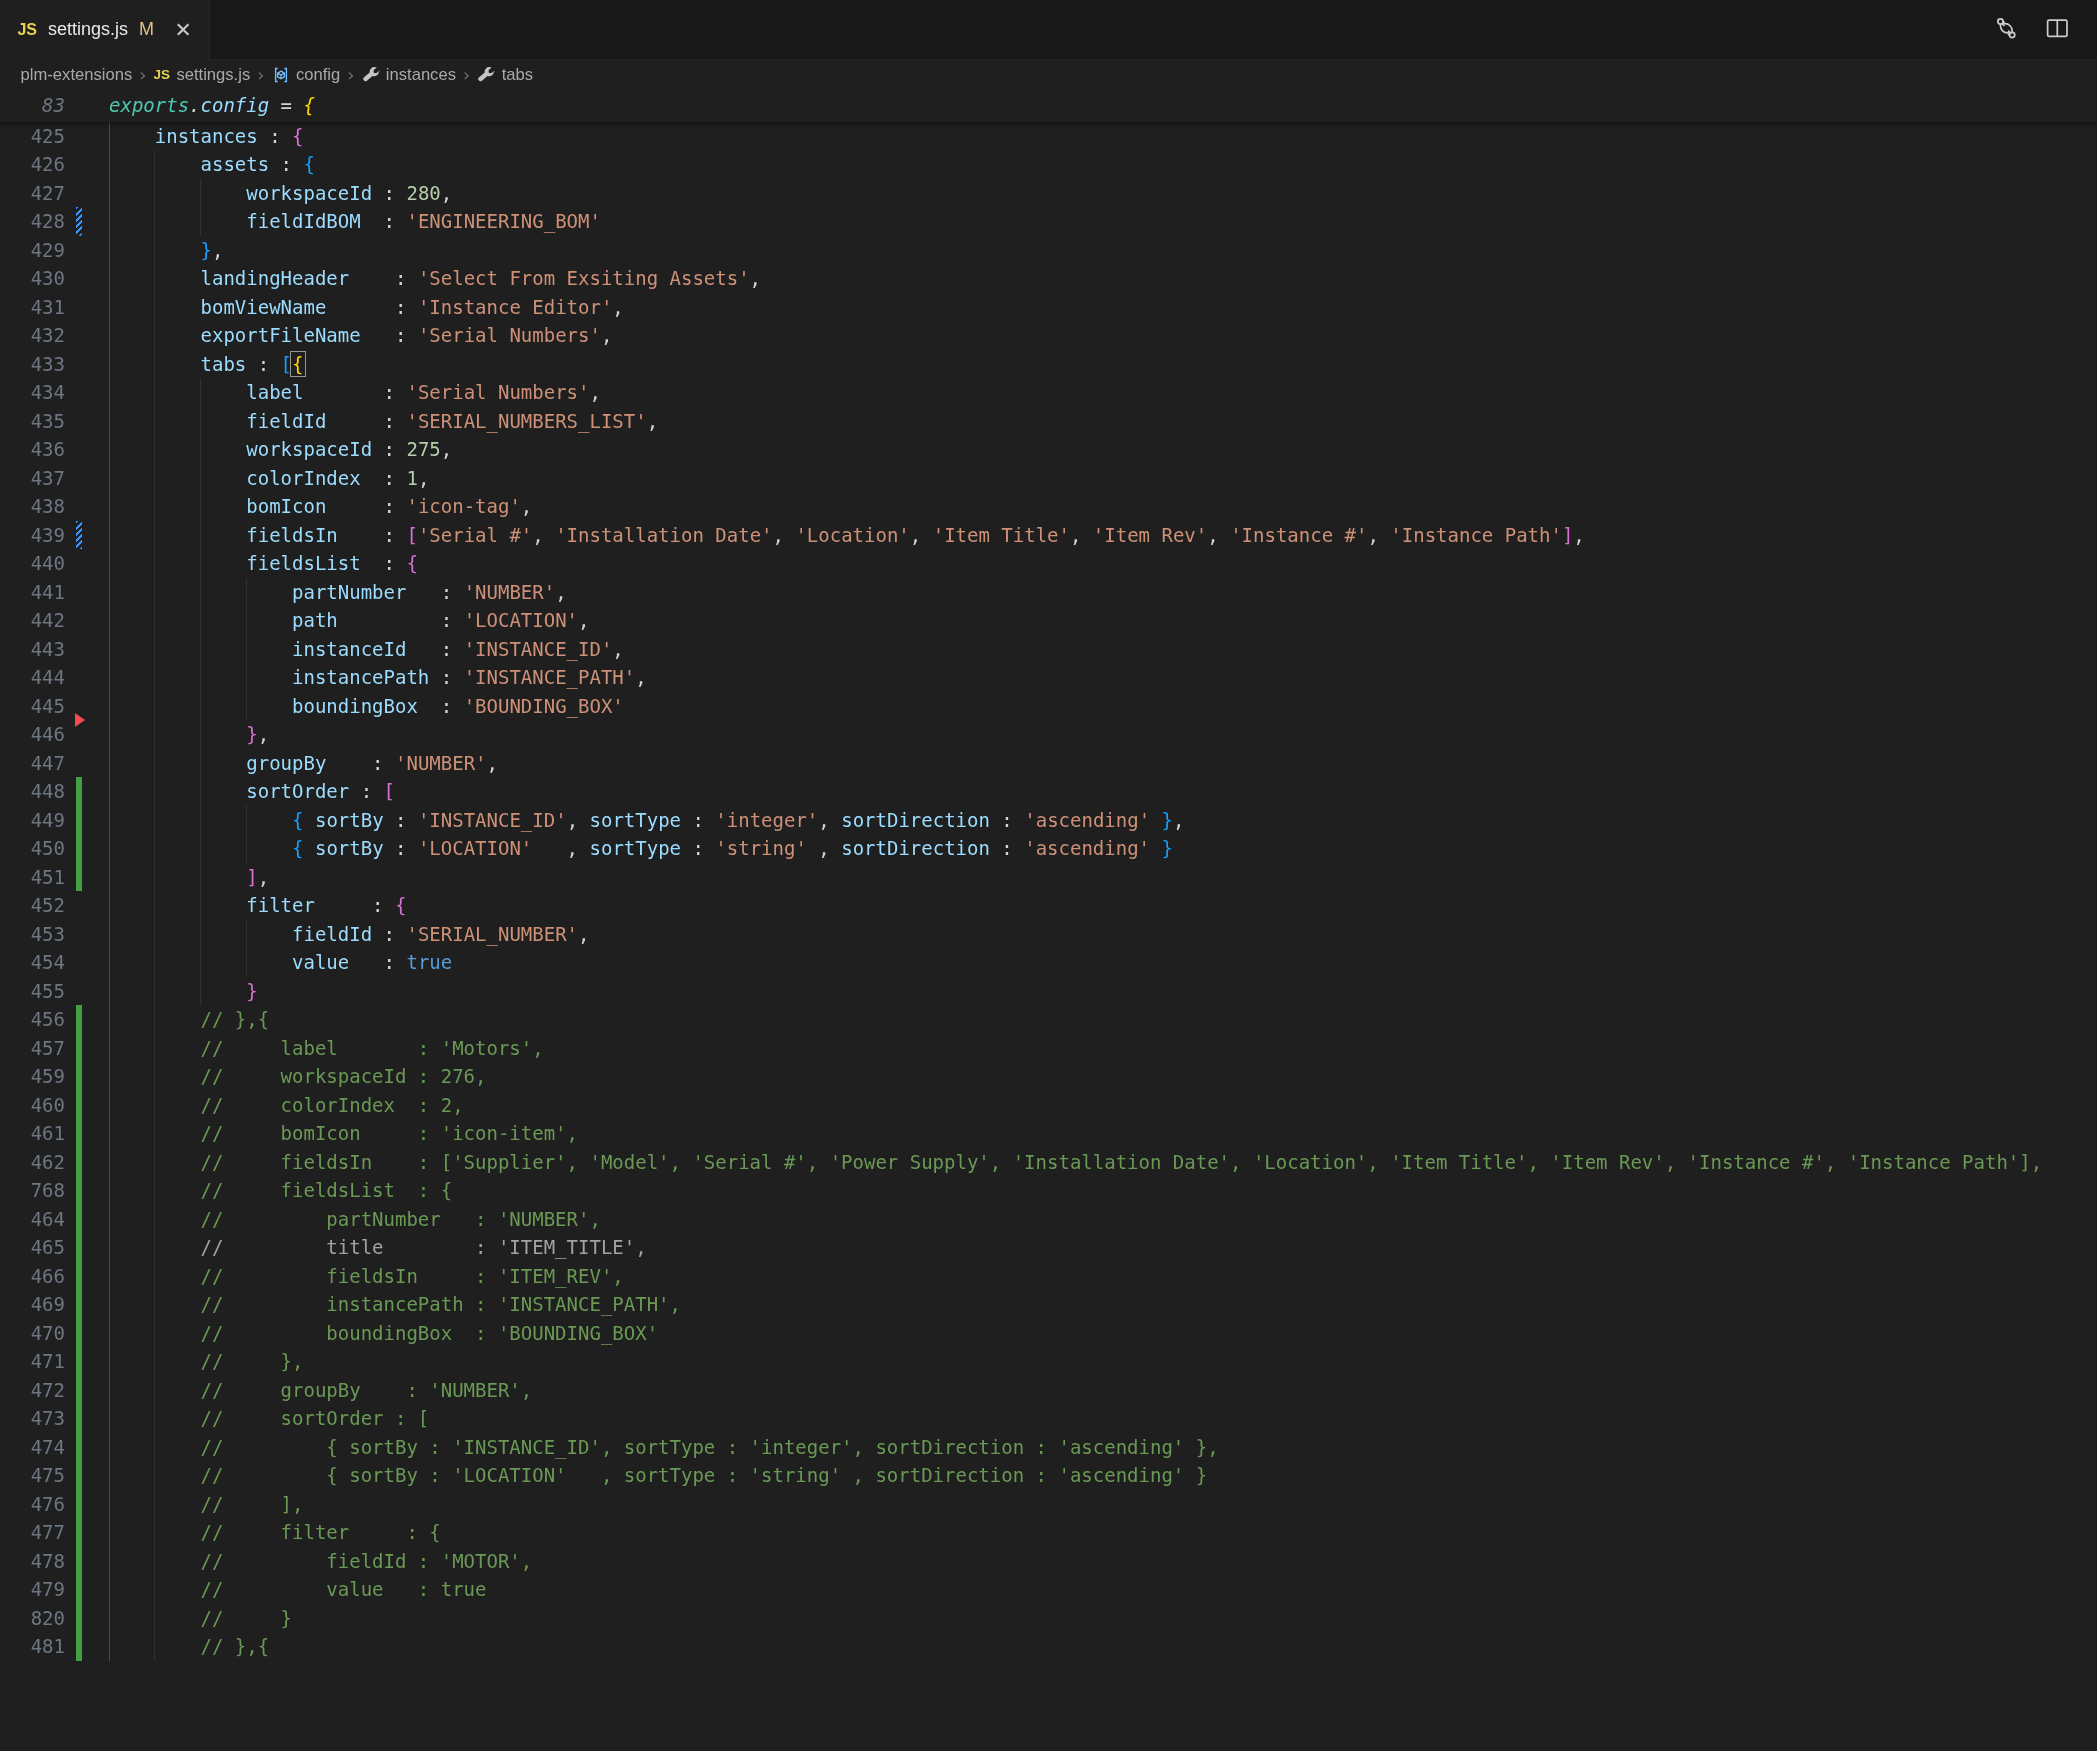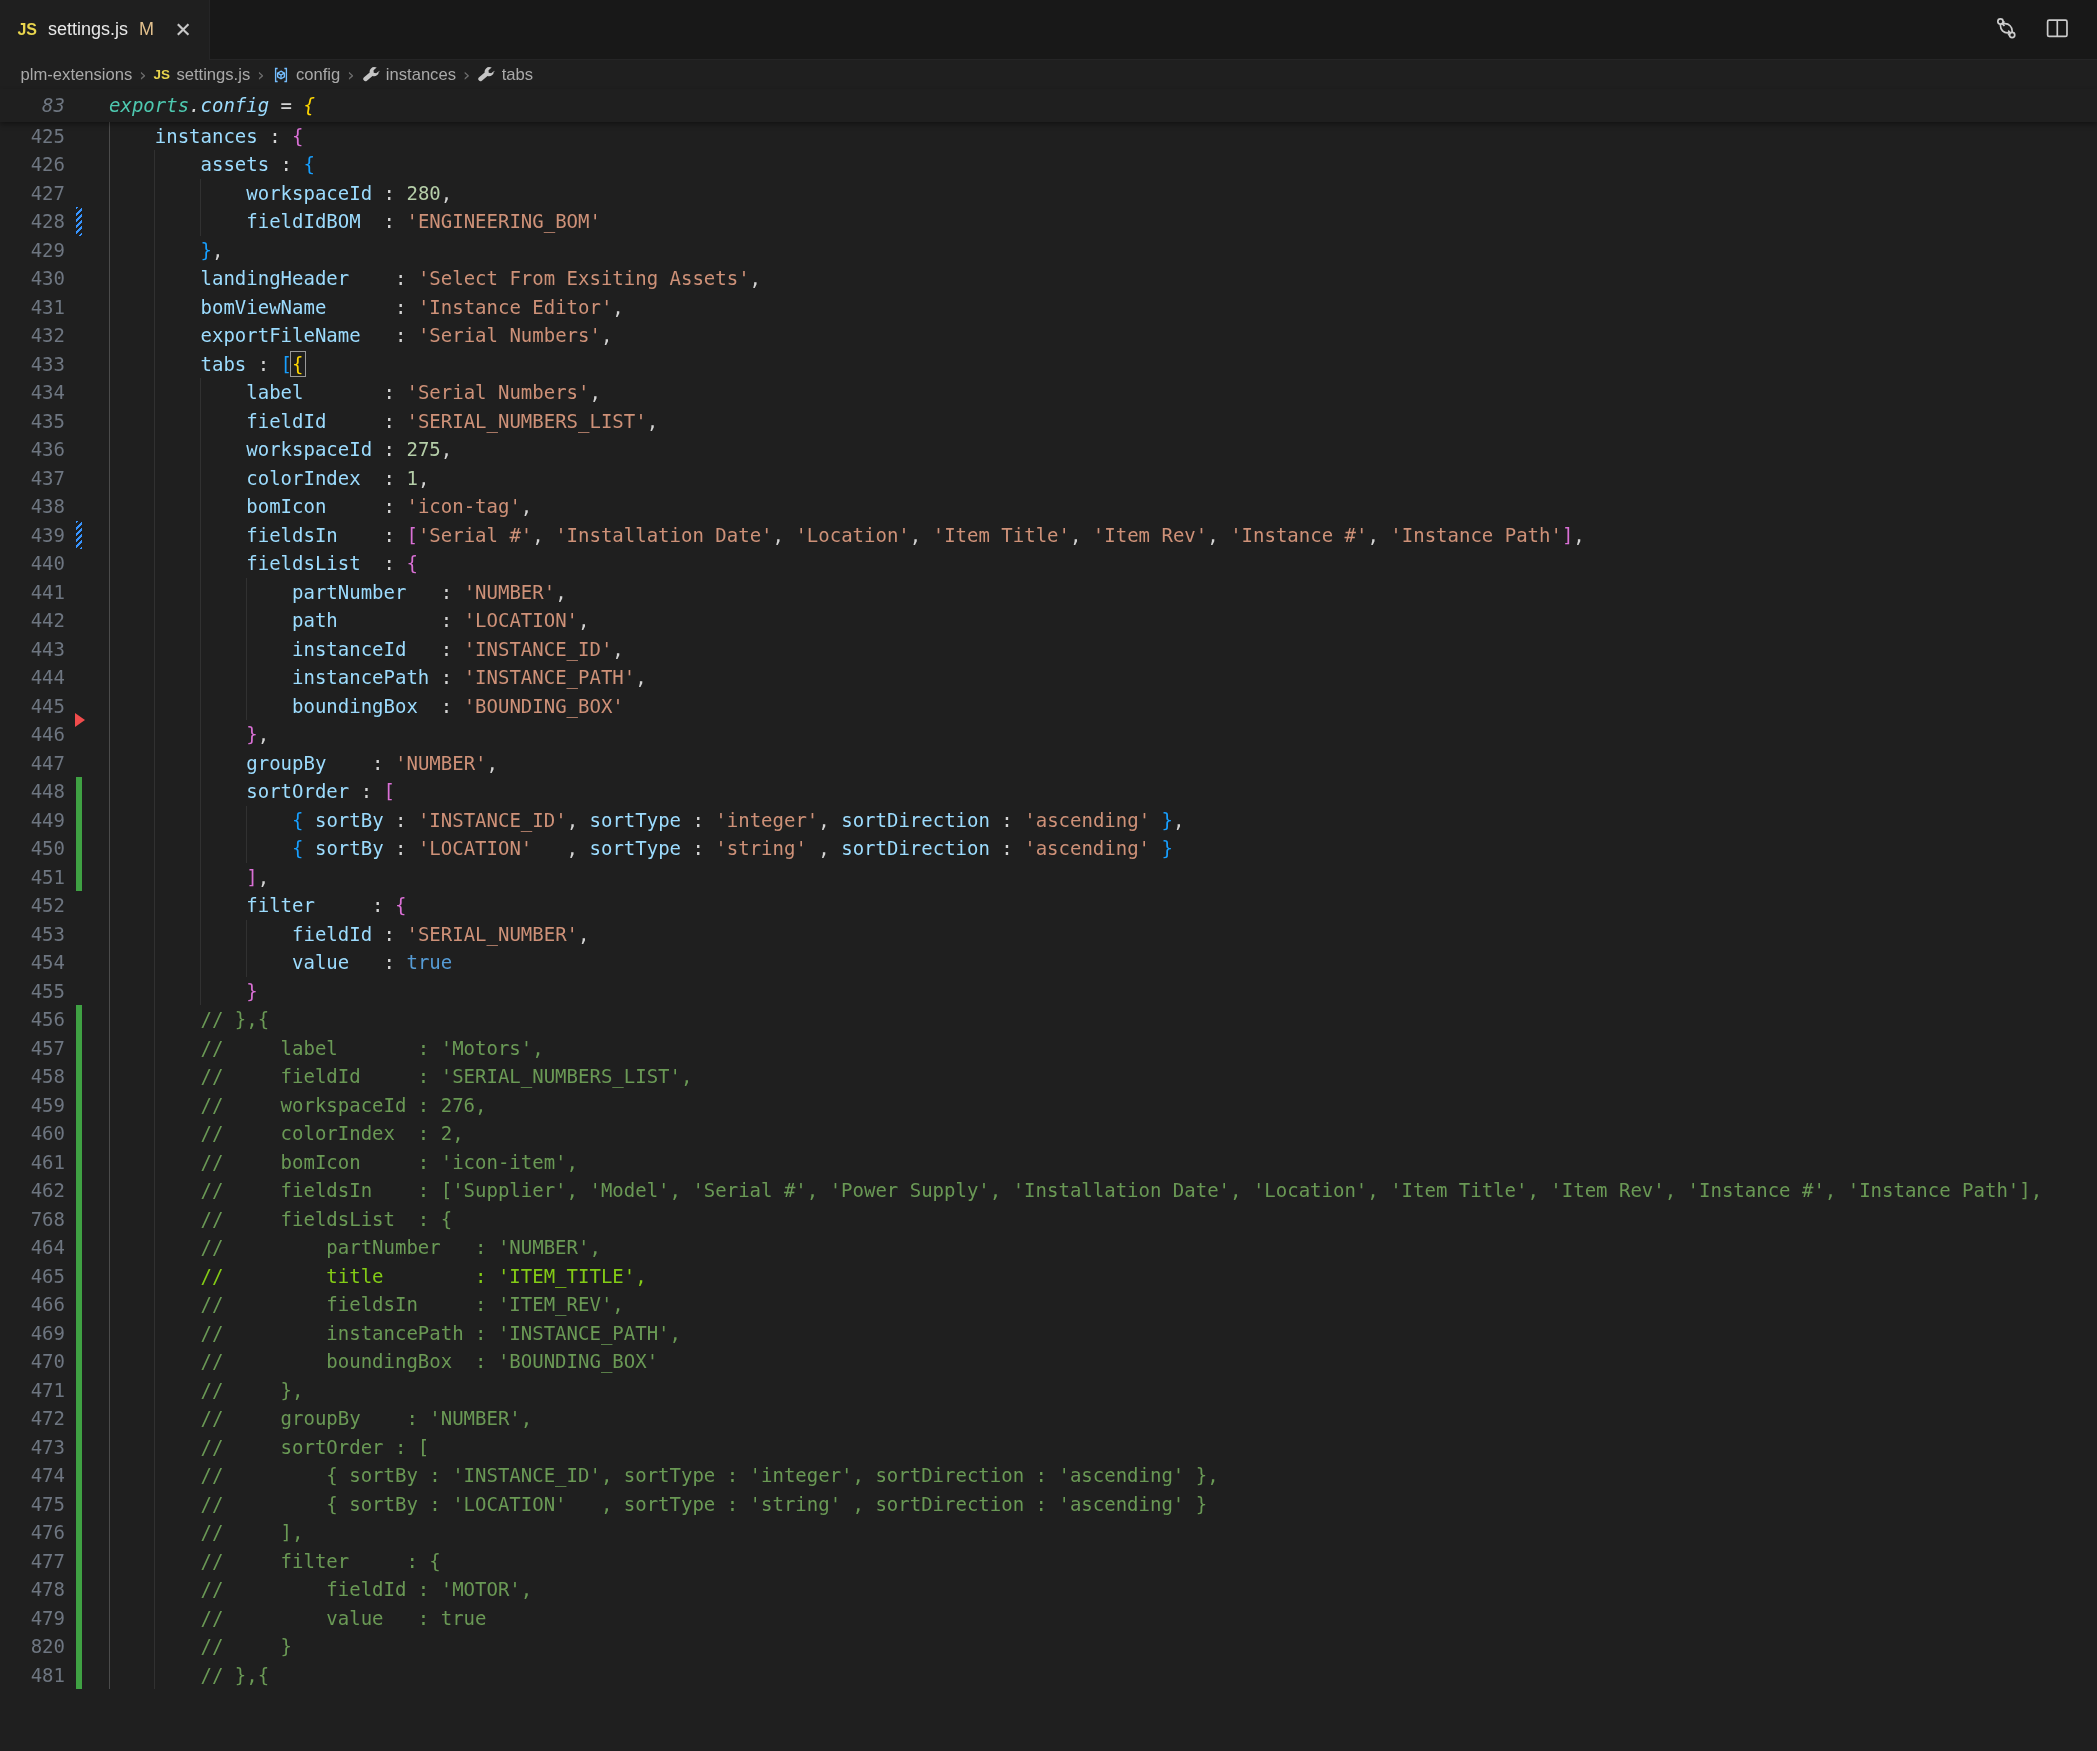--- a/index.html
+++ b/index.html
@@ -134,28 +134,27 @@
     <div class="cl"><i class="guide g0" style="left: 109px;"></i><i class="guide" style="left: 154px;"></i><i class="guide" style="left: 200px;"></i><span class="ln">448</span><span class="deco" style="background: rgb(63, 161, 67);"></span><span class="code"><span style="color: rgb(212, 212, 212);">            </span><span style="color: rgb(156, 220, 254);">sortOrder</span><span style="color: rgb(212, 212, 212);"> : </span><span style="color: rgb(218, 112, 214);">[</span></span></div>
     <div class="cl"><i class="guide g0" style="left: 109px;"></i><i class="guide" style="left: 154px;"></i><i class="guide" style="left: 200px;"></i><i class="guide" style="left: 246px;"></i><span class="ln">449</span><span class="deco" style="background: rgb(63, 161, 67);"></span><span class="code"><span style="color: rgb(212, 212, 212);">                </span><span style="color: rgb(23, 159, 255);">{</span><span style="color: rgb(212, 212, 212);"> </span><span style="color: rgb(156, 220, 254);">sortBy</span><span style="color: rgb(212, 212, 212);"> : </span><span style="color: rgb(206, 145, 120);">'INSTANCE_ID'</span><span style="color: rgb(212, 212, 212);">, </span><span style="color: rgb(156, 220, 254);">sortType</span><span style="color: rgb(212, 212, 212);"> : </span><span style="color: rgb(206, 145, 120);">'integer'</span><span style="color: rgb(212, 212, 212);">, </span><span style="color: rgb(156, 220, 254);">sortDirection</span><span style="color: rgb(212, 212, 212);"> : </span><span style="color: rgb(206, 145, 120);">'ascending'</span><span style="color: rgb(212, 212, 212);"> </span><span style="color: rgb(23, 159, 255);">}</span><span style="color: rgb(212, 212, 212);">,</span></span></div>
     <div class="cl"><i class="guide g0" style="left: 109px;"></i><i class="guide" style="left: 154px;"></i><i class="guide" style="left: 200px;"></i><i class="guide" style="left: 246px;"></i><span class="ln">450</span><span class="deco" style="background: rgb(63, 161, 67);"></span><span class="code"><span style="color: rgb(212, 212, 212);">                </span><span style="color: rgb(23, 159, 255);">{</span><span style="color: rgb(212, 212, 212);"> </span><span style="color: rgb(156, 220, 254);">sortBy</span><span style="color: rgb(212, 212, 212);"> : </span><span style="color: rgb(206, 145, 120);">'LOCATION'</span><span style="color: rgb(212, 212, 212);">   , </span><span style="color: rgb(156, 220, 254);">sortType</span><span style="color: rgb(212, 212, 212);"> : </span><span style="color: rgb(206, 145, 120);">'string'</span><span style="color: rgb(212, 212, 212);"> , </span><span style="color: rgb(156, 220, 254);">sortDirection</span><span style="color: rgb(212, 212, 212);"> : </span><span style="color: rgb(206, 145, 120);">'ascending'</span><span style="color: rgb(212, 212, 212);"> </span><span style="color: rgb(23, 159, 255);">}</span></span></div>
     <div class="cl"><i class="guide g0" style="left: 109px;"></i><i class="guide" style="left: 154px;"></i><i class="guide" style="left: 200px;"></i><span class="ln">451</span><span class="deco" style="background: rgb(63, 161, 67);"></span><span class="code"><span style="color: rgb(212, 212, 212);">            </span><span style="color: rgb(218, 112, 214);">]</span><span style="color: rgb(212, 212, 212);">,</span></span></div>
     <div class="cl"><i class="guide g0" style="left: 109px;"></i><i class="guide" style="left: 154px;"></i><i class="guide" style="left: 200px;"></i><span class="ln">452</span><span class="code"><span style="color: rgb(212, 212, 212);">            </span><span style="color: rgb(156, 220, 254);">filter</span><span style="color: rgb(212, 212, 212);">     : </span><span style="color: rgb(218, 112, 214);">{</span></span></div>
     <div class="cl"><i class="guide g0" style="left: 109px;"></i><i class="guide" style="left: 154px;"></i><i class="guide" style="left: 200px;"></i><i class="guide" style="left: 246px;"></i><span class="ln">453</span><span class="code"><span style="color: rgb(212, 212, 212);">                </span><span style="color: rgb(156, 220, 254);">fieldId</span><span style="color: rgb(212, 212, 212);"> : </span><span style="color: rgb(206, 145, 120);">'SERIAL_NUMBER'</span><span style="color: rgb(212, 212, 212);">,</span></span></div>
     <div class="cl"><i class="guide g0" style="left: 109px;"></i><i class="guide" style="left: 154px;"></i><i class="guide" style="left: 200px;"></i><i class="guide" style="left: 246px;"></i><span class="ln">454</span><span class="code"><span style="color: rgb(212, 212, 212);">                </span><span style="color: rgb(156, 220, 254);">value</span><span style="color: rgb(212, 212, 212);">   : </span><span style="color: rgb(86, 156, 214);">true</span></span></div>
     <div class="cl"><i class="guide g0" style="left: 109px;"></i><i class="guide" style="left: 154px;"></i><i class="guide" style="left: 200px;"></i><span class="ln">455</span><span class="code"><span style="color: rgb(212, 212, 212);">            </span><span style="color: rgb(218, 112, 214);">}</span></span></div>
     <div class="cl"><i class="guide g0" style="left: 109px;"></i><i class="guide" style="left: 154px;"></i><span class="ln">456</span><span class="deco" style="background: rgb(63, 161, 67);"></span><span class="code"><span style="color: rgb(212, 212, 212);">        </span><span style="color: rgb(106, 153, 85);">// },{</span></span></div>
     <div class="cl"><i class="guide g0" style="left: 109px;"></i><i class="guide" style="left: 154px;"></i><span class="ln">457</span><span class="deco" style="background: rgb(63, 161, 67);"></span><span class="code"><span style="color: rgb(212, 212, 212);">        </span><span style="color: rgb(106, 153, 85);">//     label       : 'Motors',</span></span></div>
-    <div class="cl"><i class="guide g0" style="left: 109px;"></i><i class="guide" style="left: 154px;"></i><span class="ln">458</span><span class="deco" style="background: rgb(63, 161, 67);"></span><span class="code"><span style="color: rgb(212, 212, 212);">        </span><span style="color: rgb(106, 153, 85);">//     fieldId     : 'SERIAL_NUMBERS_LIST',</span></span></div>
     <div class="cl"><i class="guide g0" style="left: 109px;"></i><i class="guide" style="left: 154px;"></i><span class="ln">459</span><span class="deco" style="background: rgb(63, 161, 67);"></span><span class="code"><span style="color: rgb(212, 212, 212);">        </span><span style="color: rgb(106, 153, 85);">//     workspaceId : 276,</span></span></div>
     <div class="cl"><i class="guide g0" style="left: 109px;"></i><i class="guide" style="left: 154px;"></i><span class="ln">460</span><span class="deco" style="background: rgb(63, 161, 67);"></span><span class="code"><span style="color: rgb(212, 212, 212);">        </span><span style="color: rgb(106, 153, 85);">//     colorIndex  : 2,</span></span></div>
     <div class="cl"><i class="guide g0" style="left: 109px;"></i><i class="guide" style="left: 154px;"></i><span class="ln">461</span><span class="deco" style="background: rgb(63, 161, 67);"></span><span class="code"><span style="color: rgb(212, 212, 212);">        </span><span style="color: rgb(106, 153, 85);">//     bomIcon     : 'icon-item',</span></span></div>
     <div class="cl"><i class="guide g0" style="left: 109px;"></i><i class="guide" style="left: 154px;"></i><span class="ln">462</span><span class="deco" style="background: rgb(63, 161, 67);"></span><span class="code"><span style="color: rgb(212, 212, 212);">        </span><span style="color: rgb(106, 153, 85);">//     fieldsIn    : ['Supplier', 'Model', 'Serial #', 'Power Supply', 'Installation Date', 'Location', 'Item Title', 'Item Rev', 'Instance #', 'Instance Path'],</span></span></div>
     <div class="cl"><i class="guide g0" style="left: 109px;"></i><i class="guide" style="left: 154px;"></i><span class="ln">768</span><span class="deco" style="background: rgb(63, 161, 67);"></span><span class="code"><span style="color: rgb(212, 212, 212);">        </span><span style="color: rgb(106, 153, 85);">//     fieldsList  : {</span></span></div>
     <div class="cl"><i class="guide g0" style="left: 109px;"></i><i class="guide" style="left: 154px;"></i><span class="ln">464</span><span class="deco" style="background: rgb(63, 161, 67);"></span><span class="code"><span style="color: rgb(212, 212, 212);">        </span><span style="color: rgb(106, 153, 85);">//         partNumber   : 'NUMBER',</span></span></div>
-    <div class="cl"><i class="guide g0" style="left: 109px;"></i><i class="guide" style="left: 154px;"></i><span class="ln">465</span><span class="deco" style="background: rgb(63, 161, 67);"></span><span class="code"><span style="color: rgb(212, 212, 212);">        </span><span style="color: #84cc16; margin-top: 20px;">//         title        : 'ITEM_TITLE',</span></span></div>
+    <div class="cl"><i class="guide g0" style="left: 109px;"></i><i class="guide" style="left: 154px;"></i><span class="ln">465</span><span class="deco" style="background: rgb(63, 161, 67);"></span><span class="code"><span style="color: rgb(212, 212, 212);">        </span><span style="color: #a3a3a3; margin-top: 20px;">//         title        : 'ITEM_TITLE',</span></span></div>
     <div class="cl"><i class="guide g0" style="left: 109px;"></i><i class="guide" style="left: 154px;"></i><span class="ln">466</span><span class="deco" style="background: rgb(63, 161, 67);"></span><span class="code"><span style="color: rgb(212, 212, 212);">        </span><span style="color: rgb(106, 153, 85);">//         fieldsIn     : 'ITEM_REV',</span></span></div>
     <div class="cl"><i class="guide g0" style="left: 109px;"></i><i class="guide" style="left: 154px;"></i><span class="ln">469</span><span class="deco" style="background: rgb(63, 161, 67);"></span><span class="code"><span style="color: rgb(212, 212, 212);">        </span><span style="color: rgb(106, 153, 85);">//         instancePath : 'INSTANCE_PATH',</span></span></div>
     <div class="cl"><i class="guide g0" style="left: 109px;"></i><i class="guide" style="left: 154px;"></i><span class="ln">470</span><span class="deco" style="background: rgb(63, 161, 67);"></span><span class="code"><span style="color: rgb(212, 212, 212);">        </span><span style="color: rgb(106, 153, 85);">//         boundingBox  : 'BOUNDING_BOX'</span></span></div>
     <div class="cl"><i class="guide g0" style="left: 109px;"></i><i class="guide" style="left: 154px;"></i><span class="ln">471</span><span class="deco" style="background: rgb(63, 161, 67);"></span><span class="code"><span style="color: rgb(212, 212, 212);">        </span><span style="color: rgb(106, 153, 85);">//     },</span></span></div>
     <div class="cl"><i class="guide g0" style="left: 109px;"></i><i class="guide" style="left: 154px;"></i><span class="ln">472</span><span class="deco" style="background: rgb(63, 161, 67);"></span><span class="code"><span style="color: rgb(212, 212, 212);">        </span><span style="color: rgb(106, 153, 85);">//     groupBy    : 'NUMBER',</span></span></div>
     <div class="cl"><i class="guide g0" style="left: 109px;"></i><i class="guide" style="left: 154px;"></i><span class="ln">473</span><span class="deco" style="background: rgb(63, 161, 67);"></span><span class="code"><span style="color: rgb(212, 212, 212);">        </span><span style="color: rgb(106, 153, 85);">//     sortOrder : [</span></span></div>
     <div class="cl"><i class="guide g0" style="left: 109px;"></i><i class="guide" style="left: 154px;"></i><span class="ln">474</span><span class="deco" style="background: rgb(63, 161, 67);"></span><span class="code"><span style="color: rgb(212, 212, 212);">        </span><span style="color: rgb(106, 153, 85);">//         { sortBy : 'INSTANCE_ID', sortType : 'integer', sortDirection : 'ascending' },</span></span></div>
     <div class="cl"><i class="guide g0" style="left: 109px;"></i><i class="guide" style="left: 154px;"></i><span class="ln">475</span><span class="deco" style="background: rgb(63, 161, 67);"></span><span class="code"><span style="color: rgb(212, 212, 212);">        </span><span style="color: rgb(106, 153, 85);">//         { sortBy : 'LOCATION'   , sortType : 'string' , sortDirection : 'ascending' }</span></span></div>
     <div class="cl"><i class="guide g0" style="left: 109px;"></i><i class="guide" style="left: 154px;"></i><span class="ln">476</span><span class="deco" style="background: rgb(63, 161, 67);"></span><span class="code"><span style="color: rgb(212, 212, 212);">        </span><span style="color: rgb(106, 153, 85);">//     ],</span></span></div>
     <div class="cl"><i class="guide g0" style="left: 109px;"></i><i class="guide" style="left: 154px;"></i><span class="ln">477</span><span class="deco" style="background: rgb(63, 161, 67);"></span><span class="code"><span style="color: rgb(212, 212, 212);">        </span><span style="color: rgb(106, 153, 85);">//     filter     : {</span></span></div>

